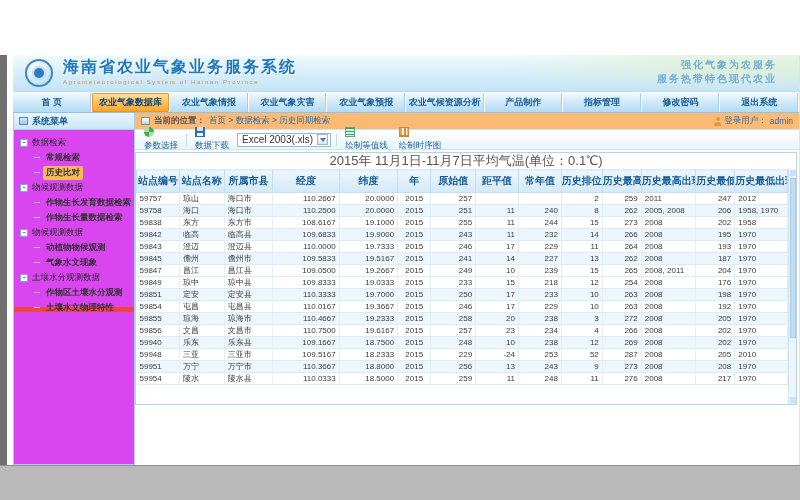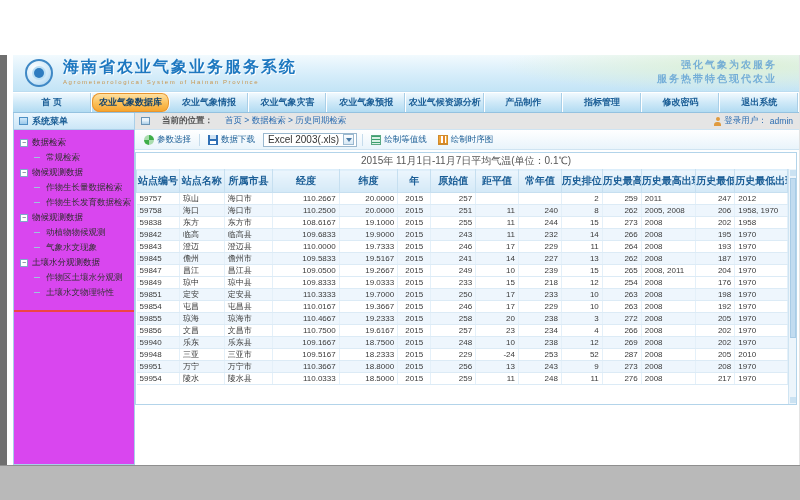--- a/index.html
+++ b/index.html
@@ -32,65 +32,65 @@
     filter:blur(.3px); }
 
   
   .navbar { height:21px; flex:0 0 21px; display:flex;
     background:linear-gradient(180deg,#f1f9fe 0%,#cfe9f8 50%,#b2dbf2 100%);
     border-top:1px solid #ffffff; border-bottom:1px solid #94c2e0; }
   .tab { flex:1; display:flex; align-items:center; justify-content:center;
     font-size:9px; font-weight:bold; color:#1b5e96; cursor:pointer;
     border-right:1px solid #ffffff; box-shadow:inset -1px 0 0 #a9cfe8; white-space:nowrap; }
   .tab.active { background:linear-gradient(180deg,#fee4aa 0%,#fbbf57 55%,#f5a32b 100%);
-    border-radius:8px; color:#14446e; box-shadow:inset 0 0 0 1px #e8952f; }
+    border-radius:2px; color:#14446e; box-shadow:inset 0 0 0 1px #e8952f; }
 
   
   .page { flex:1; position:relative; background:#ffffff; display:flex; }
 
   .sidebar { width:122px; flex:0 0 122px; border:1px solid #a9cfe9; border-top:none;
     background:#d946ef; }
   .sb-header { height:17px; display:flex; align-items:center; gap:4px; padding-left:5px;
     background:linear-gradient(180deg,#eaf6fe,#cbe6f7); border-bottom:1px solid #a9cfe9;
     font-size:9px; font-weight:bold; color:#1b5e96; }
   .sb-icon { width:9px; height:8px; border:1px solid #4d8fc4; background:
     linear-gradient(180deg,#cfe8fa 0%,#9cc9ea 100%); }
-  .tree { padding:5px 0 0 6px; height:182px; border-bottom:2px solid #ef4444; }
+  .tree { padding:5px 0 0 6px; height:182px; border-bottom:5px solid #ef4444; }
   .tnode, .tchild { height:15px; display:flex; align-items:center; font-size:8.5px; color:#333;
     cursor:pointer; white-space:nowrap; }
   .expander { width:8px; height:8px; margin-right:4px; flex:0 0 8px;
     border:1px solid #7fa8c8; background:#fff; color:#336; font-size:7px; line-height:6px;
     text-align:center; }
   .tlabel { color:#2a2a2a; }
   .tchild { padding-left:14px; }
   .twig { width:6px; height:1px; background:#9fc3dd; margin-right:3px; flex:0 0 6px; }
-  .tclabel { padding:1px 3px; color:#333; }
+  .tclabel { padding:1px 3px; color:#333;font-weight:bold; }
   .tclabel.sel { background:#f8b959; border-radius:2px; }
 
   .main { flex:1; display:flex; flex-direction:column; min-width:0; }
 
   
-  .breadcrumb-bar { height:17px; flex:0 0 17px; display:flex; align-items:center; gap:12px;
-    padding:0 6px; background:#e5e5e5; border-bottom:1px solid #cfe4f2; font-size:8.5px; }
+  .breadcrumb-bar { height:17px; flex:0 0 17px; display:flex; align-items:center; gap:4px;
+    padding:0 6px; background:#fdba74; border-bottom:1px solid #cfe4f2; font-size:8.5px; }
   .bc-icon { width:9px; height:8px; border:1px solid #6b94b5; background:
     linear-gradient(180deg,#eaf4fb 40%,#a9cde8 100%); }
   .bc-label { color:#555; font-weight:bold; }
   .bc-path { color:#2b6cb0; cursor:pointer; }
   .user { margin-left:auto; display:flex; align-items:center; gap:3px; color:#2b6cb0; }
   .user-icon { width:7px; height:9px; position:relative; }
   .user-icon::before { content:""; position:absolute; top:0; left:2px; width:4px; height:4px;
     border-radius:50%; background:#e09a3e; }
   .user-icon::after { content:""; position:absolute; bottom:0; left:0; width:7px; height:4px;
     border-radius:3px 3px 0 0; background:#e09a3e; }
 
   
   .toolbar { height:20px; flex:0 0 20px; display:flex; align-items:center; gap:5px; padding:0 6px;
     background:linear-gradient(180deg,#ffffff,#e9f4fb); border-bottom:1px solid #cfe4f2;
     font-size:8.5px; color:#1b5e96; }
-  .tbtn { display:flex; align-items:center; gap:3px; cursor:pointer; padding:1px 3px; }
+  .tbtn { display:flex; gap:3px; cursor:pointer; padding:1px 3px;flex-direction:column; }
   .tsep { width:1px; height:12px; background:#c6dcec; }
   .ico { display:inline-block; width:10px; height:10px; }
   .ico-params { border-radius:50%; background:
     conic-gradient(#3fae49 0 25%, #a9dcae 25% 50%, #3fae49 50% 75%, #a9dcae 75%); }
   .ico-save { background:#2f6fb5; position:relative; }
   .ico-save::before { content:""; position:absolute; left:2px; top:0; width:6px; height:4px; background:#cfe2f3; }
   .ico-save::after { content:""; position:absolute; left:2px; bottom:1px; width:6px; height:3px; background:#ffffff; }
   .ico-contour { background:repeating-linear-gradient(180deg,#3b9f6e 0 1px,#d8f0e4 1px 3px); border:1px solid #5aa882; }
   .ico-chart { background:linear-gradient(90deg,#f0a233 0 2px,#fff 2px 4px,#e2882a 4px 6px,#fff 6px 7px,#f6b749 7px 10px);
     border:1px solid #cf8a2c; border-bottom:2px solid #cf8a2c; }
@@ -98,21 +98,21 @@
     background:#fff; padding:0 2px 0 4px; gap:4px; cursor:pointer; }
   .xls-value { font-size:10px; color:#333; }
   .dd-btn { width:11px; height:11px; background:linear-gradient(180deg,#fdfeff,#d7e9f6);
     border:1px solid #9ab8cf; display:flex; align-items:center; justify-content:center; }
   .dd-arrow { width:0; height:0; border-left:3px solid transparent; border-right:3px solid transparent;
     border-top:4px solid #4a7aa5; }
 
   
   .grid { position:relative; margin:2px 2px 0 0; border:1px solid #b3d4ea; height:253px;
     overflow:hidden; background:#fff; }
-  .grid-title { height:16px; line-height:16px; text-align:center; font-size:10px; color:#555; }
+  .grid-title { height:16px; line-height:16px; text-align:center; font-size:13px; color:#555; }
   table { border-collapse:collapse; table-layout:fixed; width:calc(100% - 8px); }
   th { height:23px; background:linear-gradient(180deg,#ecf6fd,#d4e9f7); color:#1b5e96;
     font-size:10px; font-weight:bold; border:1px solid #c6dff0; border-top:1px solid #dceefb;
     overflow:hidden; white-space:nowrap; padding:0 0; cursor:pointer; }
   td { height:12px; font-size:8px; color:#3a3a3a; border-bottom:1px solid #dcebf6;
     border-right:1px solid #e4f0f9; padding:0 3px; overflow:hidden; white-space:nowrap; }
   tr.even td { background:#eef6fd; }
   tr { cursor:pointer; }
   td.al { text-align:left; } td.ar { text-align:right; } td.ac { text-align:center; }
 
@@ -170,31 +170,35 @@
         </div>
         <div class="tree" id="tree">
             <div class="tnode">
               <span class="expander">−</span>
               <span class="tlabel">数据检索</span>
             </div>
             <div class="tchild">
               <span class="twig"></span>
               <span class="tclabel">常规检索</span>
             </div>
+            <div class="tchild">
+              <span class="twig"></span>
+              <span class="tclabel sel">历史比对</span>
+            </div>
             <div class="tnode">
               <span class="expander">−</span>
               <span class="tlabel">物候观测数据</span>
             </div>
             <div class="tchild">
               <span class="twig"></span>
+              <span class="tclabel">作物生长发育数据检索</span>
+            </div>
+            <div class="tchild">
+              <span class="twig"></span>
               <span class="tclabel">作物生长量数据检索</span>
-            </div>
-            <div class="tchild">
-              <span class="twig"></span>
-              <span class="tclabel">作物生长发育数据检索</span>
             </div>
             <div class="tnode">
               <span class="expander">−</span>
               <span class="tlabel">物候观测数据</span>
             </div>
             <div class="tchild">
               <span class="twig"></span>
               <span class="tclabel">动植物物候观测</span>
             </div>
             <div class="tchild">

